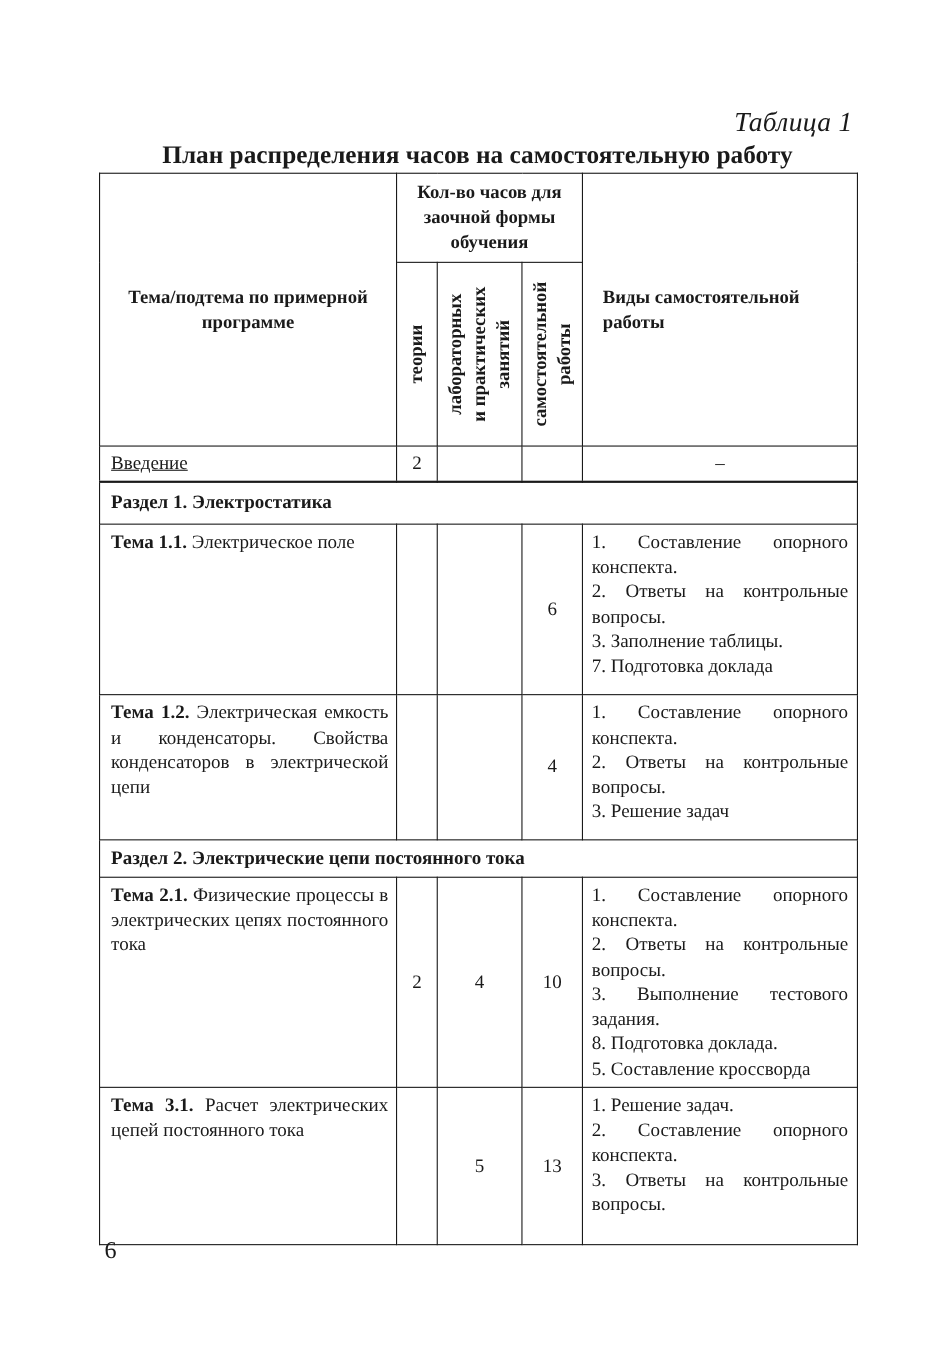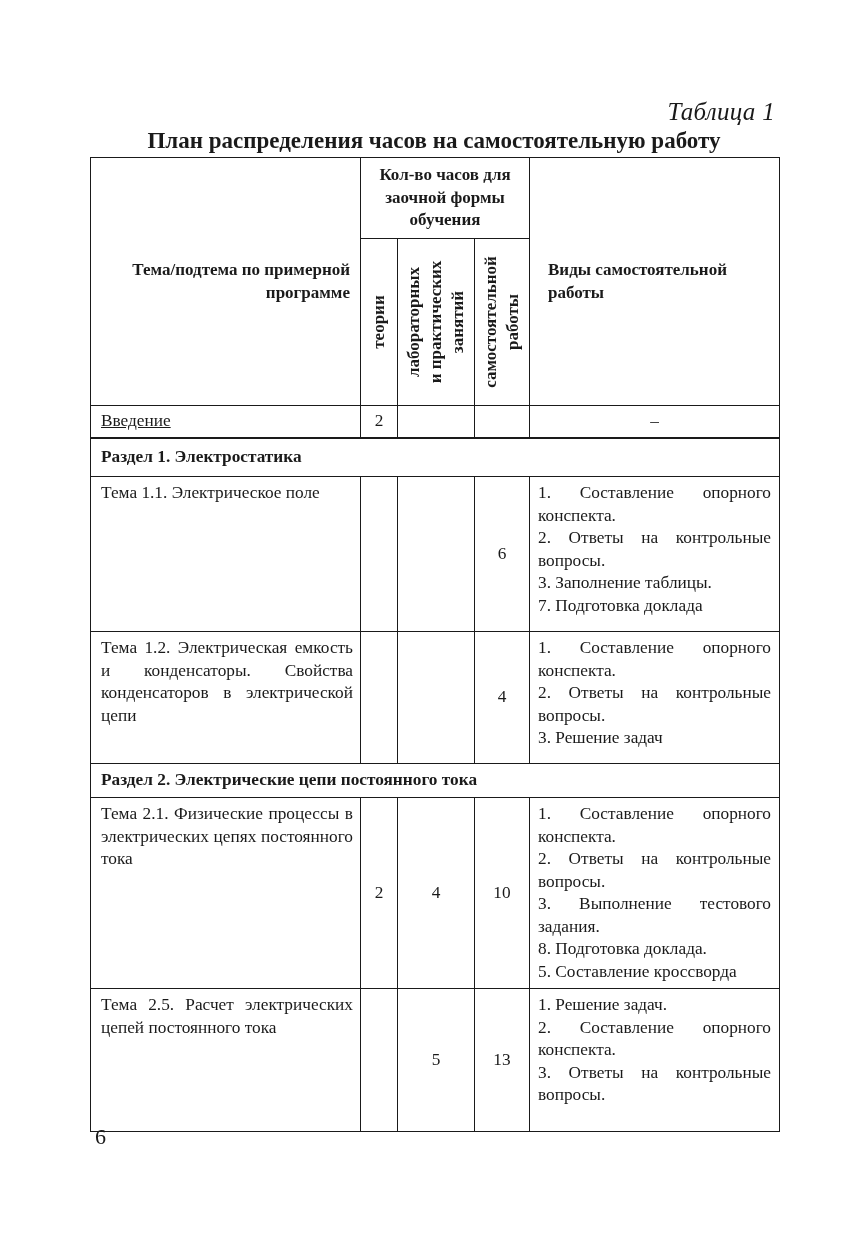--- a/index.html
+++ b/index.html
@@ -56,21 +56,21 @@
   th {
     font-weight: bold;
     font-size: 17px;
     line-height: 22.5px;
   }
   .h-topic {
     vertical-align: middle !important;
     text-align: center;
     height: 246px;
   }
-  .h-topic span { display: inline-block; padding: 0 10px; margin-top: 0; text-align: right; }
+  .h-topic span { display: inline-block; padding: 0 10px; margin-top: 0; }
   .h-hours {
     text-align: center;
     height: 80px;
     vertical-align: middle !important;
     padding: 0 4px !important;
   }
   .h-kinds {
     vertical-align: middle !important;
     text-align: left;
   }
@@ -105,21 +105,21 @@
     padding: 0 10px !important;
     vertical-align: middle !important;
   }
   .row-sec1 td { height: 37px; }
   .row-t11 td { height: 149px; }
   .row-t12 td { height: 126px; }
   .row-sec2 td { height: 33px; }
   .row-t21 td { height: 185px; }
   .row-t22 td { height: 137px; }
 
-  b.topic-label { font-weight: normal; }
+  b.topic-label { font-weight: bold; }
 
   .page-number {
     position: absolute;
     left: 95px;
     top: 1124px;
     font-size: 22px;
   }
 </style>
 </head>
 <body>
@@ -215,21 +215,21 @@
       <td class="kinds-cell">
         <div>1. Составление опорного конспекта.</div>
         <div>2. Ответы на контрольные вопросы.</div>
         <div>3. Выполнение тестового задания.</div>
         <div>8. Подготовка доклада.</div>
         <div>5. Составление кроссворда</div>
       </td>
     </tr>
 
     <tr class="row-t22">
-      <td class="topic-cell"><b class="topic-label">Тема 2.5.</b> <span>Расчет электрических цепей постоянного тока</span></td>
+      <td class="topic-cell"><b class="topic-label">Тема 3.1.</b> <span>Расчет электрических цепей постоянного тока</span></td>
       <td class="num-cell"></td>
       <td class="num-cell">5</td>
       <td class="num-cell">13</td>
       <td class="kinds-cell">
         <div>1. Решение задач.</div>
         <div>2. Составление опорного конспекта.</div>
         <div>3. Ответы на контрольные вопросы.</div>
       </td>
     </tr>
   </tbody>

